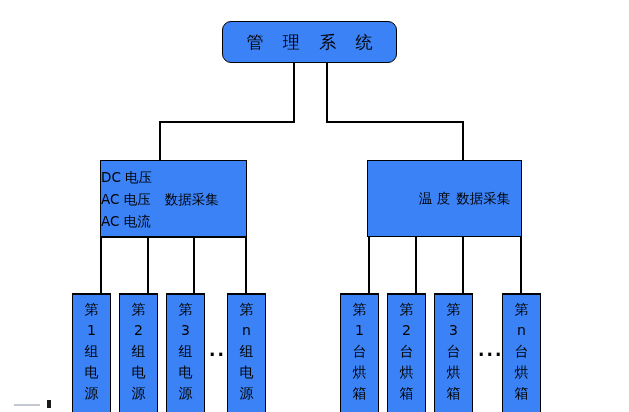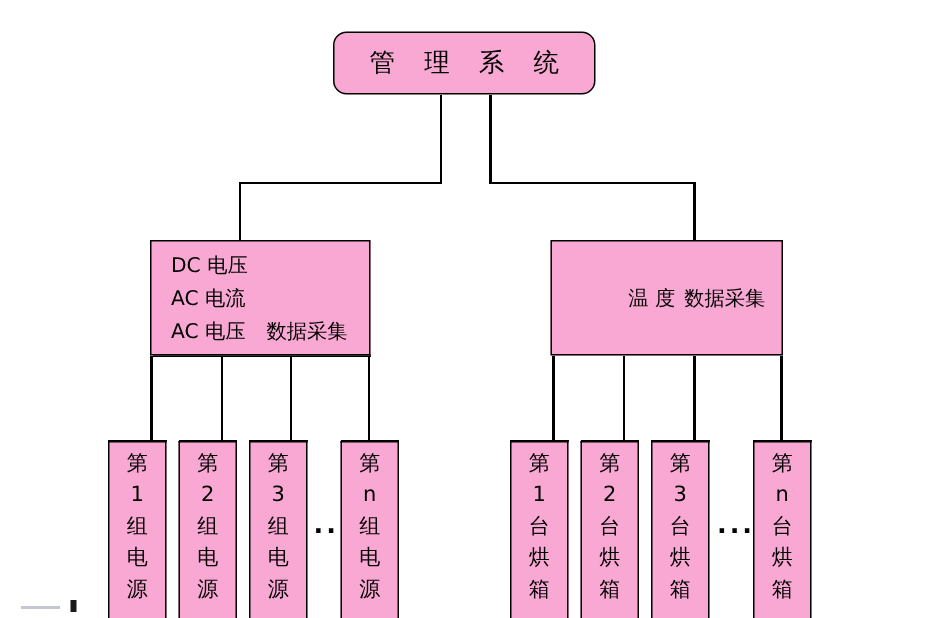--- a/index.html
+++ b/index.html
@@ -23,21 +23,21 @@
     position: absolute;
     left: 0;
     top: 0;
     width: 629px;
     height: 412px;
   }
   .node {
     position: absolute;
     box-sizing: border-box;
     border: 1.6px solid #000000;
-    background: #f9a8d4;
+    background: #3b82f6;
     display: flex;
     align-items: center;
     justify-content: center;
     color: #000000;
   }
   
   .root-node {
     left: 222px;
     top: 21px;
     width: 175px;
@@ -54,21 +54,20 @@
   }
   
   .mid-node-left {
     left: 100px;
     top: 160px;
     width: 147px;
     height: 77px;
     flex-direction: column;
     align-items: flex-start;
     justify-content: center;
-    padding-left: 13px;
   }
   .mid-line {
     font-size: 13.5px;
     line-height: 22px;
     white-space: nowrap;
   }
   .mid-line .suffix {
     margin-left: 14px;
   }
   .mid-node-right {
@@ -165,24 +164,24 @@
 
   <div class="node root-node">
     <span class="root-label">管 理 系 统</span>
   </div>
 
   <div class="node mid-node-left">
     <div class="mid-line">
       <span>DC 电压</span>
     </div>
     <div class="mid-line">
+      <span>AC 电压</span><span class="suffix">数据采集</span>
+    </div>
+    <div class="mid-line">
       <span>AC 电流</span>
-    </div>
-    <div class="mid-line">
-      <span>AC 电压</span><span class="suffix">数据采集</span>
     </div>
   </div>
 
   <div class="node mid-node-right">
     <div class="mid-right-label">
       <span>温 度</span><span class="gap"></span><span>数据采集</span>
     </div>
   </div>
 
   <div class="node leaf-node" style="left:72px;">

